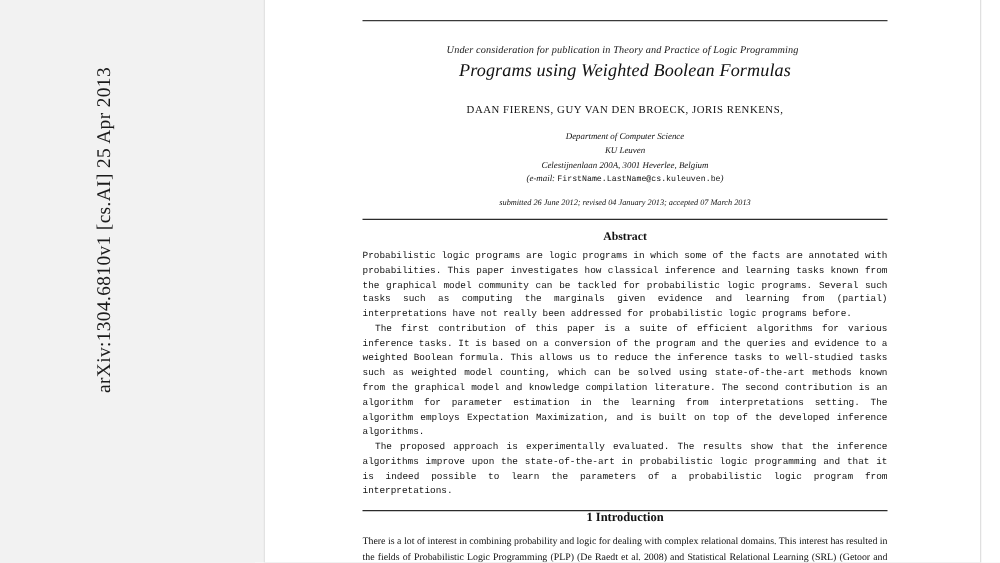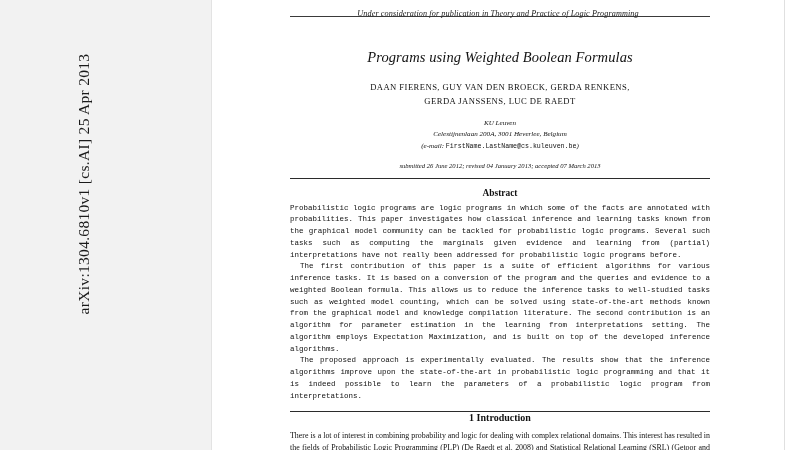--- a/index.html
+++ b/index.html
@@ -60,27 +60,27 @@
     font-family: "Liberation Serif", serif;
     font-size: 15.5px;
     letter-spacing: 0.3px;
     color: #1a1a1a;
     white-space: nowrap;
   }
   
   .runhead {
     position: absolute;
     left: 0;
-    top: 4px;
+    top: 16px;
     width: 100%;
     text-align: center;
     font-style: italic;
     font-size: 8.2px;
     color: #202020;
-    padding-top: 5px;
+    padding-top: 19px;
     letter-spacing: 0.1px;
   }
   .runhead-rule {
     position: absolute;
     left: 78px;
     top: 16px;
     width: 420px;
     border-bottom: 1px solid #3a3a3a;
   }
   .content {
@@ -209,25 +209,25 @@
     <div class="runhead-rule"></div>
 
     <div class="content">
 
       <h1 class="title">
         <br>
         <span>Programs using Weighted Boolean Formulas</span>
       </h1>
 
       <div class="authors">
-        <div>DAAN FIERENS, GUY VAN DEN BROECK, GERDA RENKENS,</div>
-        <div>GERDA JANSSENS, LUC DE RAEDT</div>
+        <div>DAAN FIERENS, GUY VAN DEN BROECK, JORIS RENKENS,</div>
       </div>
 
       <div class="affiliation">
+        <div>Department of Computer Science</div>
         <div>KU Leuven</div>
         <div>Celestijnenlaan 200A, 3001 Heverlee, Belgium</div>
         <div class="email">
           <span>(e-mail:</span>
           <span class="mono">FirstName.LastName@cs.kuleuven.be</span><span>)</span>
         </div>
       </div>
 
       <div class="submitted">submitted 26 June 2012; revised 04 January 2013; accepted 07 March 2013</div>
 

